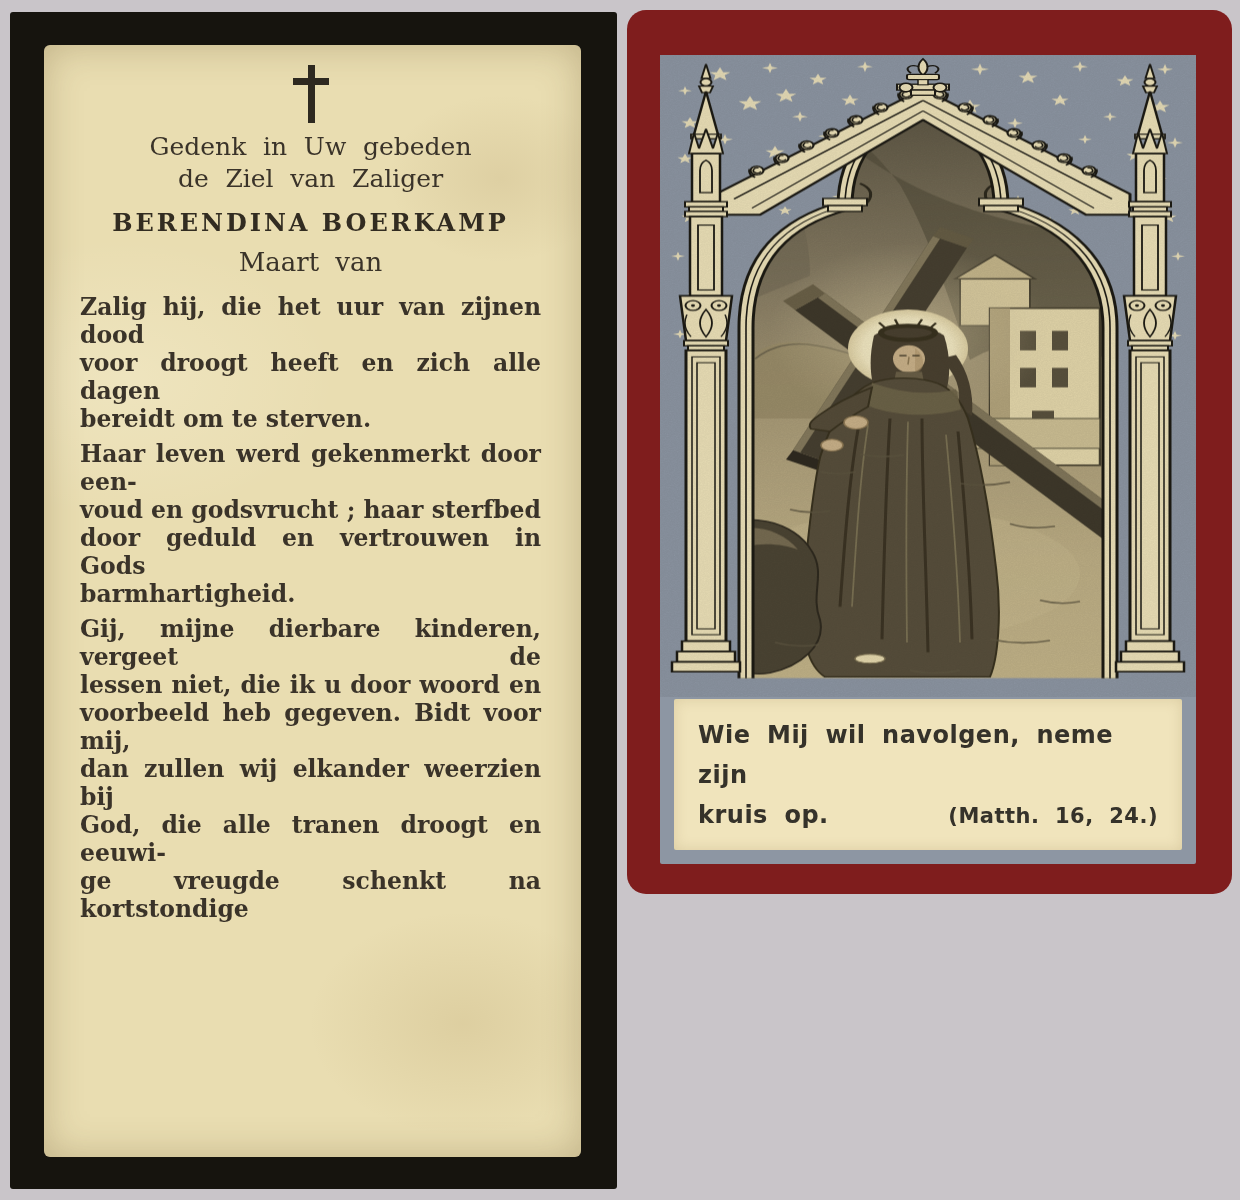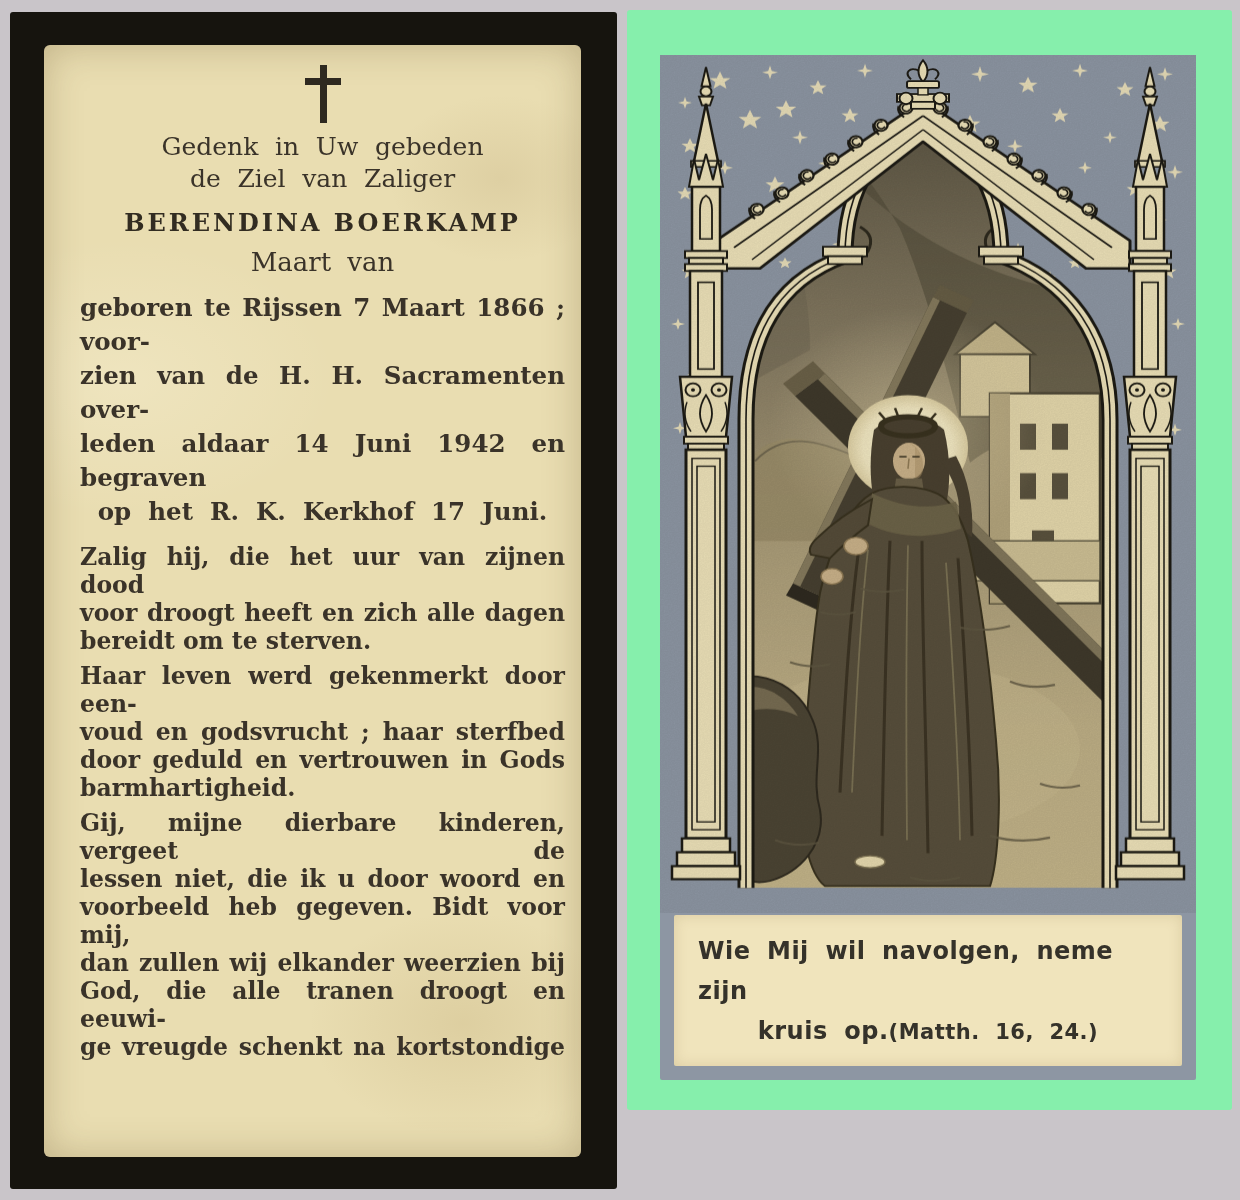--- a/index.html
+++ b/index.html
@@ -4,34 +4,34 @@
 <style>
   html,body{margin:0;padding:0;}
   body{
     width:1240px;height:1200px;position:relative;overflow:hidden;
     background:#c9c5c9;
     font-family:"DejaVu Serif","Liberation Serif",serif;
   }
   
   .panel{position:absolute;border-radius:3px;}
   #left-panel{left:10px;top:12px;width:607px;height:1177px;background:#16140e;}
-  #right-panel{left:627px;top:10px;width:605px;height:1100px;background:#86efac;}
+  #right-panel{left:627px;top:10px;width:605px;height:884px;background:#7f1d1d;border-radius:19px;}
 
   #left-card{
     position:absolute;left:34px;top:33px;right:36px;bottom:32px;
     background:
       radial-gradient(220px 160px at 78% 88%, rgba(150,120,60,.14), rgba(0,0,0,0) 70%),
       radial-gradient(300px 200px at 15% 30%, rgba(255,250,230,.25), rgba(0,0,0,0) 70%),
       radial-gradient(160px 120px at 85% 12%, rgba(140,110,60,.12), rgba(0,0,0,0) 70%),
       #e9ddb1;
     border-radius:6px;
     box-shadow:inset 0 0 38px rgba(90,70,30,.28);
     color:#3a3329;
     display:flex;flex-direction:column;
-    padding:18px 16px 16px 36px;box-sizing:border-box;
+    padding:18px 40px 16px 36px;box-sizing:border-box;
   }
   .cross-wrap{height:62px;display:flex;align-items:center;justify-content:center;margin-bottom:4px;}
   .latin-cross{position:relative;width:36px;height:58px;}
   .latin-cross .v{position:absolute;left:15px;top:0;width:7px;height:58px;background:#2e2920;}
   .latin-cross .h{position:absolute;left:0;top:13px;width:36px;height:7px;background:#2e2920;}
   .cline{text-align:center;word-spacing:.35em;}
   .intro{font-size:25px;line-height:32px;margin-top:2px;}
   .deceased{font-size:24px;line-height:40px;font-weight:bold;text-align:center;
     letter-spacing:3px;margin:8px 0 0 0;color:#322c21;}
   .widow{font-size:26px;line-height:34px;text-align:center;word-spacing:.3em;margin-top:2px;}
@@ -52,46 +52,40 @@
   #illustration-wrap{flex:1 1 auto;min-height:0;}
   #illustration-wrap svg{display:block;width:100%;height:100%;}
   #caption-box{
     flex:0 0 auto;margin:2px 14px 14px 14px;background:#f0e4bc;
     border-radius:2px;box-shadow:inset 0 0 14px rgba(120,95,45,.18);
     padding:16px 24px 14px 24px;
     font-family:"DejaVu Sans","Liberation Sans",sans-serif;
     font-weight:bold;color:#35322a;font-size:24px;line-height:40px;
     letter-spacing:.5px;word-spacing:.32em;
   }
-  .cap2{display:flex;justify-content:center;align-items:baseline;}
+  .cap2{display:flex;justify-content:space-between;align-items:baseline;}
   .cap2 .ref{font-size:21px;letter-spacing:.5px;}
 </style>
 </head>
 <body>
 
 <div class="panel" id="left-panel">
   <div id="left-card">
     <div class="cross-wrap">
       <div class="latin-cross">
           <span class="v"></span>
           <span class="h"></span>
         </div>
     </div>
     <div class="intro">
         <div class="cline">Gedenk in Uw gebeden</div>
         <div class="cline">de Ziel van Zaliger</div>
       </div>
     <div class="deceased">BERENDINA BOERKAMP</div>
     <div class="widow">Maart van</div>
-    <div class="vitals">
-        <div class="jline">geboren te Rijssen 7 Maart 1866 ; voor-</div>
-        <div class="jline">zien van de H. H. Sacramenten over-</div>
-        <div class="jline">leden aldaar 14 Juni 1942 en begraven</div>
-        <div class="cline">op het R. K. Kerkhof 17 Juni.</div>
-      </div>
     <div class="bodytext">
         <div class="para">
           <div class="jline">Zalig hij, die het uur van zijnen dood</div>
           <div class="jline">voor droogt heeft en zich alle dagen</div>
           <div class="plainline">bereidt om te sterven.</div>
         </div>
         <div class="para">
           <div class="jline">Haar leven werd gekenmerkt door een-</div>
           <div class="jline">voud en godsvrucht ; haar sterfbed</div>
           <div class="jline">door geduld en vertrouwen in Gods</div>

